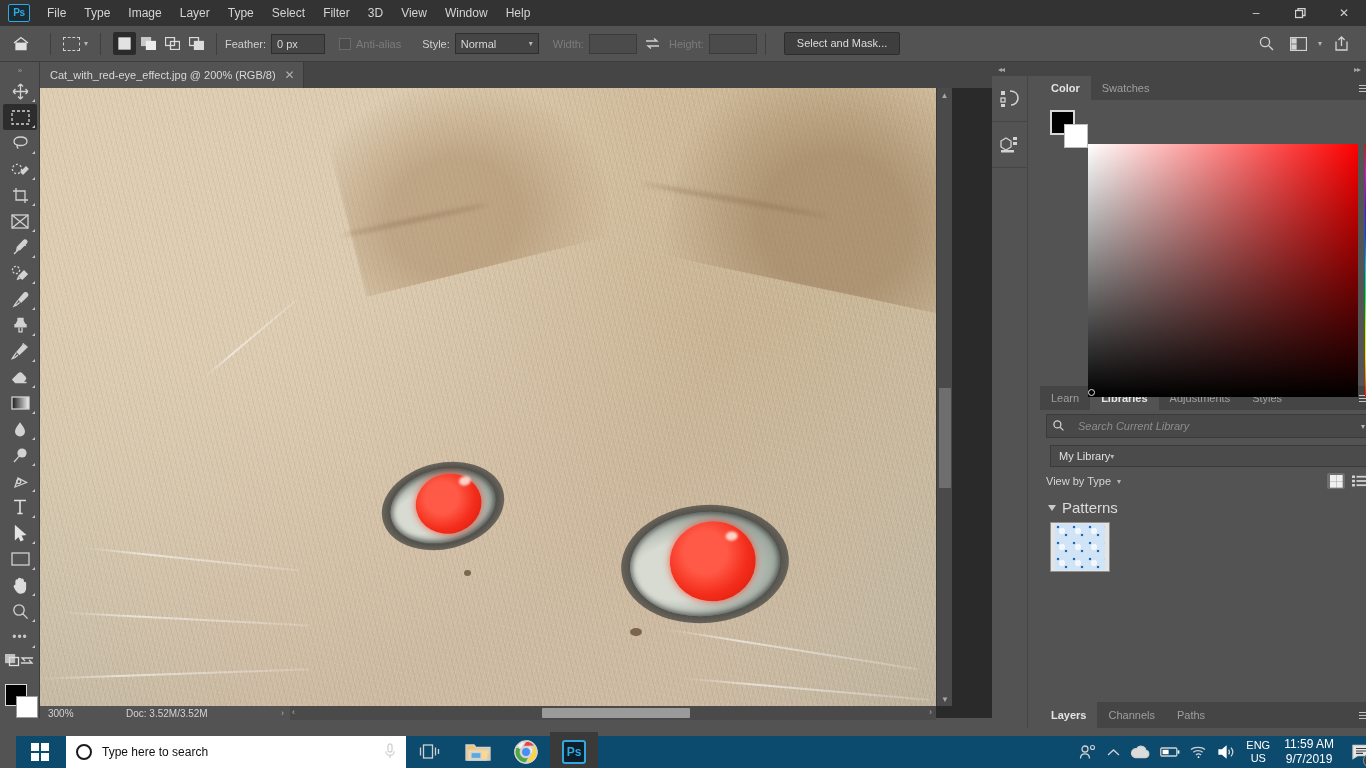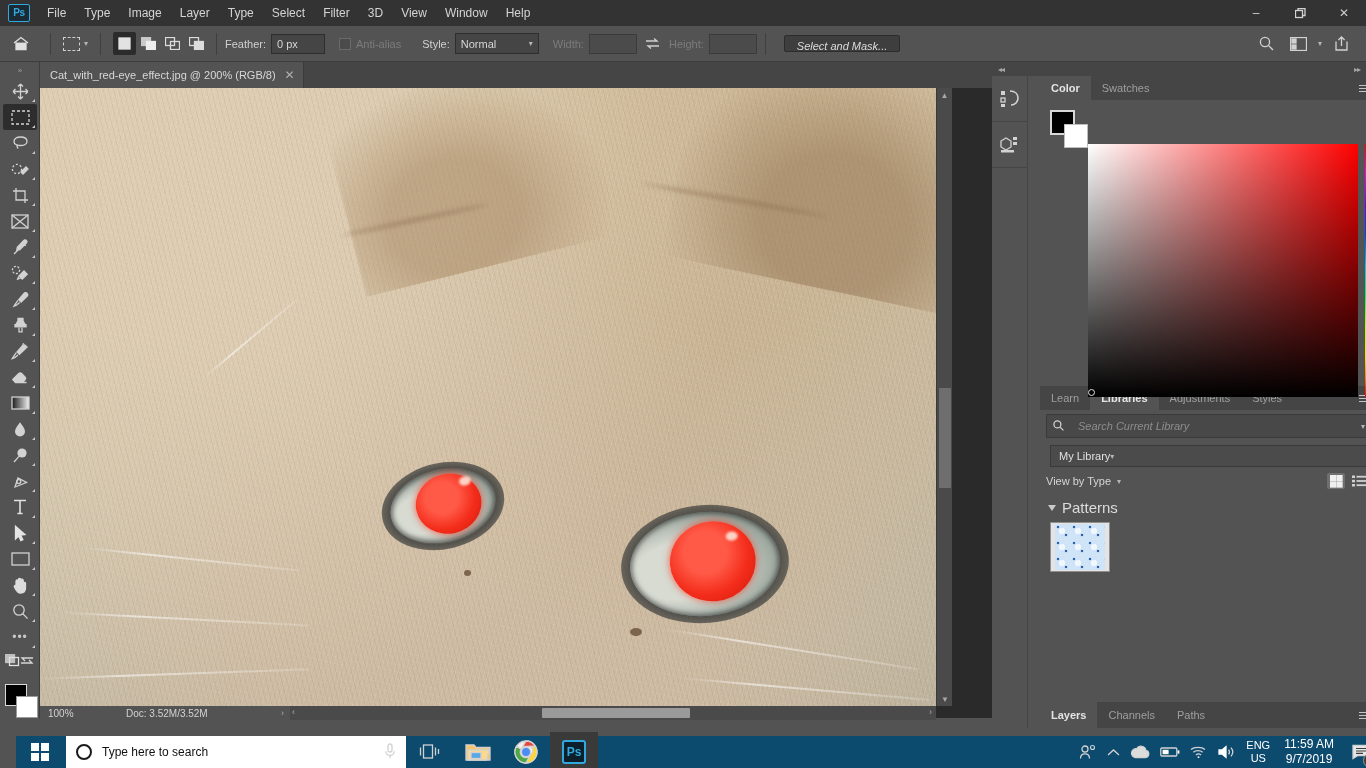--- a/index.html
+++ b/index.html
@@ -71,23 +71,22 @@
     margin-right: 5px; display: inline-block; vertical-align: -2px;
   }
   .opt-select {
     background: #454545; border: 1px solid #2e2e2e; color: #d6d6d6;
     height: 21px; width: 84px; font-size: 11px; padding: 0 5px;
     display: flex; align-items: center; justify-content: space-between;
   }
   .swapdims { width: 20px; display: flex; align-items: center; justify-content: center; margin: 0 6px; }
   .btn-selectmask {
     background: #3e3e3e; border: 1px solid #2c2c2c; color: #dcdcdc;
-    height: 17px; padding: 0 12px; font-size: 11px; line-height: 21px; border-radius: 2px;
+    height: 23px; padding: 0 12px; font-size: 11px; line-height: 21px; border-radius: 2px;
     margin-left: 10px;
-    font-style: italic;
   }
   .opt-right { margin-left: auto; display: flex; align-items: center; gap: 6px; padding-right: 6px; }
   .opt-icon-btn { width: 26px; height: 24px; display: flex; align-items: center; justify-content: center; }
 
   
   .tabbar {
     position: absolute; top: 62px; left: 40px; width: 952px; height: 26px;
     background: #454545; display: flex; align-items: flex-end;
   }
   .doctab {
@@ -682,21 +681,21 @@
     <div class="vthumb"></div>
     <div class="arrow" style="position:absolute;bottom:0;width:16px;">▼</div>
   </div>
   <div class="hscroll">
     <div class="harrow" style="left:2px;">‹</div>
     <div class="hthumb"></div>
     <div class="harrow" style="right:4px;">›</div>
   </div>
 
   <div class="statusbar">
-    <span class="zoomval">100%</span>
+    <span class="zoomval">300%</span>
     <span class="docinfo">Doc: 3.52M/3.52M</span>
     <span class="arr">›</span>
   </div>
   <div class="status-bottom-fill"></div>
 
   <div class="dockstrip">
     <div class="dock-topbar">
       <span>◂◂</span>
       <span>▸▸</span>
     </div>

